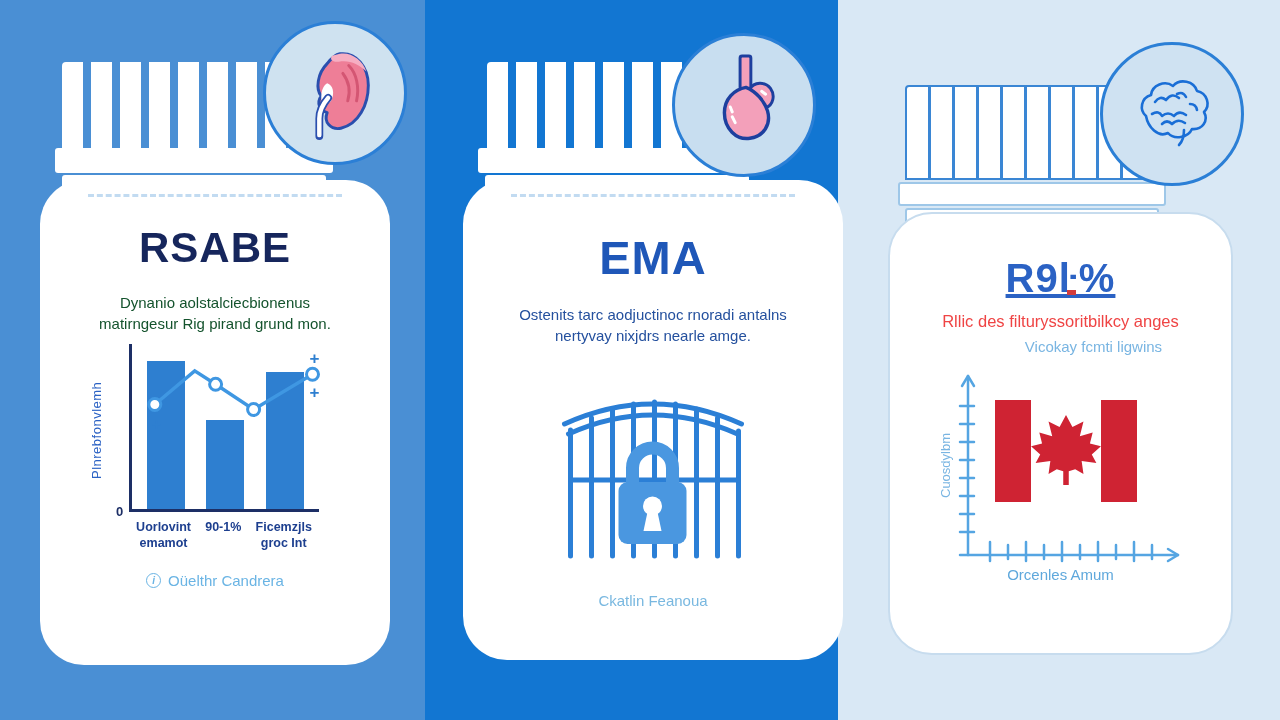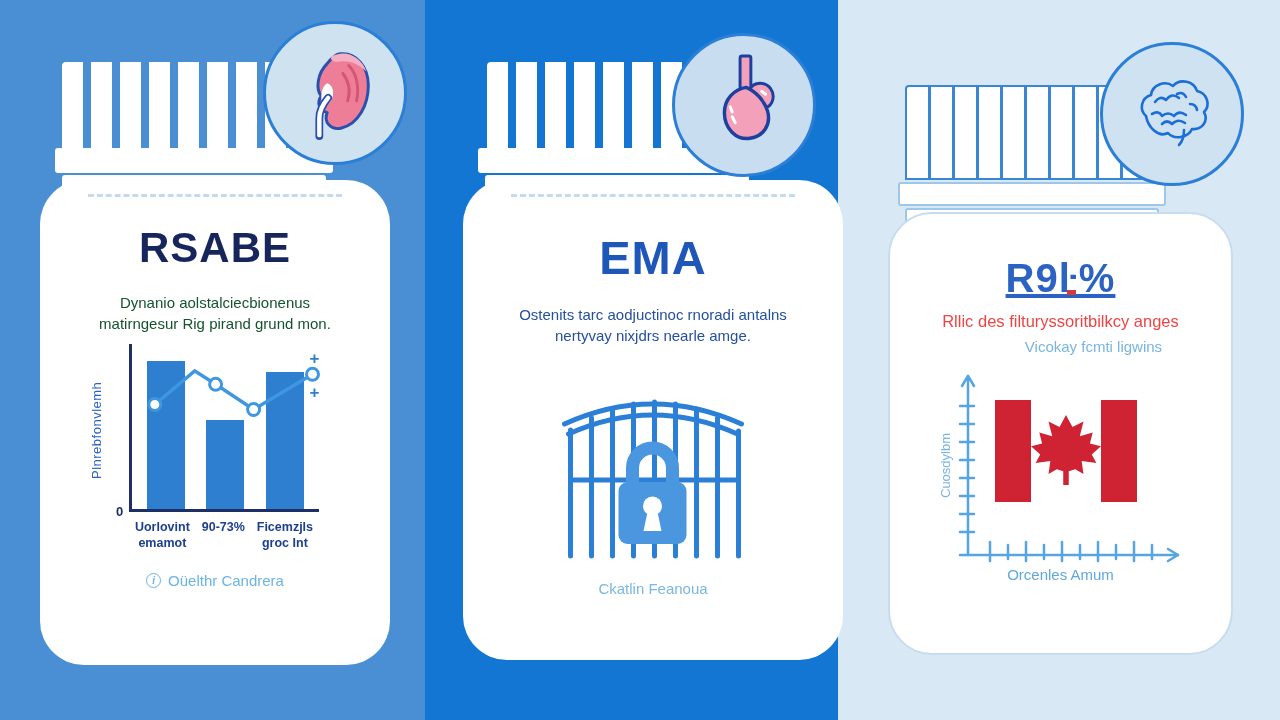--- a/index.html
+++ b/index.html
@@ -50,21 +50,21 @@
                display:flex; justify-content:space-around; align-items:flex-end; padding:0 4px; }
   .bar { width:38px; background:#2e7fd0; }
   .line-overlay { position:absolute; left:0; top:0; overflow:visible; }
   .origin { position:absolute; left:-16px; bottom:-10px; font-size:13px; font-weight:bold; color:#1d2f66; }
   .xlabels { position:absolute; left:42px; top:178px; width:190px; display:flex; justify-content:space-around; }
   .xlab { font-size:12.5px; font-weight:bold; color:#1d3f8f; text-align:center; white-space:pre-line; line-height:1.25; }
 
   .footer { position:absolute; width:100%; display:flex; justify-content:center; align-items:center; gap:7px;
             font-size:15px; color:#6ab4e4; }
   .footer-1 { top:392px; }
-  .footer-2 { top:400px; color:#79b8e0; }
+  .footer-2 { top:412px; color:#79b8e0; }
   .info-badge { width:15px; height:15px; border:1.5px solid #6ab4e4; border-radius:50%;
                 display:inline-flex; align-items:center; justify-content:center;
                 font-size:10px; font-style:italic; font-weight:bold; }
 
   
   .gate-wrap { position:absolute; left:50%; transform:translateX(-50%); top:192px; }
 
   
   .flag-wrap { position:absolute; left:58px; top:148px; }
   .ylab3 { position:absolute; left:48px; top:186px; height:130px; writing-mode:vertical-rl; transform:rotate(180deg);
@@ -108,21 +108,21 @@
             <circle cx="121.60000000000001" cy="65.52" r="6" fill="#ffffff" stroke="#3f97e2" stroke-width="3"></circle>
             <circle cx="180.5" cy="30.24" r="6" fill="#ffffff" stroke="#3f97e2" stroke-width="3"></circle>
             <text x="24.7" y="85.64" fill="#2e7fd0" font-size="17" font-weight="bold" text-anchor="middle">+</text>
             <text x="182.4" y="20.119999999999997" fill="#2e7fd0" font-size="17" font-weight="bold" text-anchor="middle">+</text>
             <text x="182.4" y="53.72" fill="#2e7fd0" font-size="17" font-weight="bold" text-anchor="middle">+</text>
           </svg>
       </div>
       <div class="xlabels">
           <div class="xlab">Uorlovint
 emamot</div>
-          <div class="xlab">90-73%</div>
+          <div class="xlab">90-1%</div>
           <div class="xlab">Ficemzjls
 groc Int</div>
         </div>
     </div>
 
     <div class="footer footer-1">
       <span class="info-badge">i</span>
       <span>Oüelthr Candrera</span>
     </div>
   </div>

